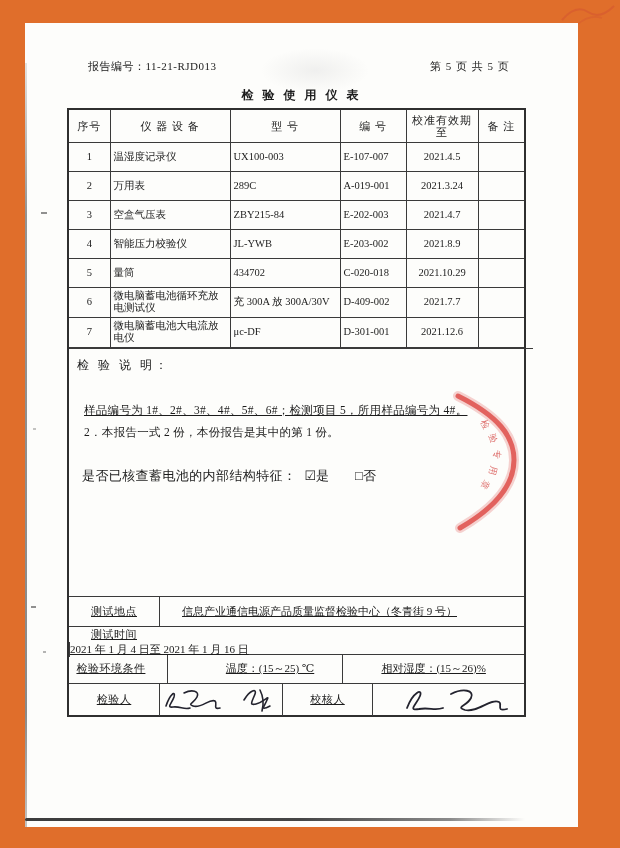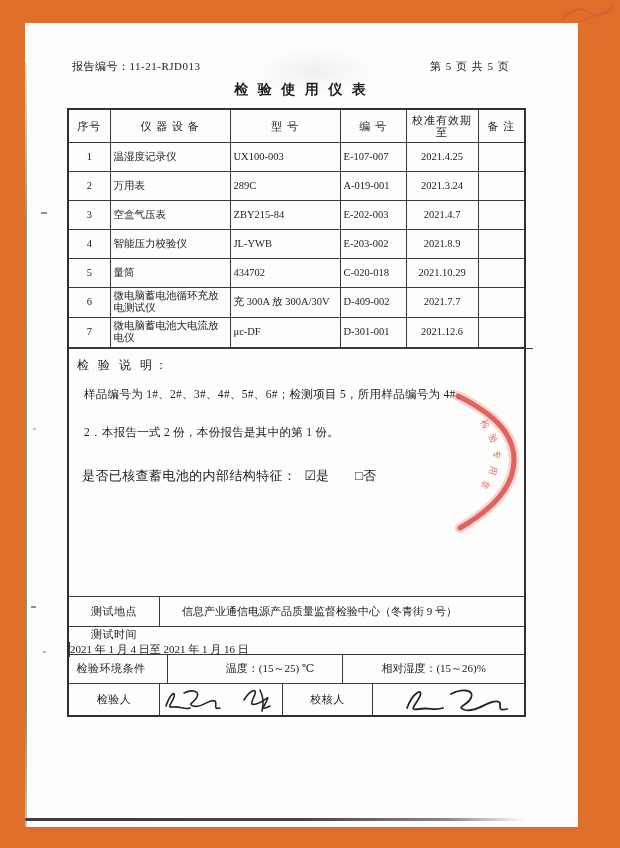--- a/index.html
+++ b/index.html
@@ -25,26 +25,26 @@
     background:linear-gradient(to right, #3c3c3c, #454545 55%, #8a8a8a 85%, rgba(140,140,140,0));
     border-radius:2px;
   }
   .smudge {
     position:absolute; left:235px; top:25px; width:110px; height:45px;
     background:radial-gradient(ellipse at center, rgba(120,120,125,.10), rgba(120,120,125,0) 70%);
   }
   .speck { position:absolute; background:#6b6b6b; opacity:.75; }
 
   .report-line { position:absolute; left:0; top:36px; width:100%; font-size:11px; }
-  .report-no { position:absolute; left:47px; top:0; letter-spacing:.5px; }
+  .report-no { position:absolute; left:63px; top:0; letter-spacing:.5px; }
   .page-info { position:absolute; left:405px; top:0; letter-spacing:1px; }
 
   .doc-title {
-    position:absolute; left:0; top:58px; width:100%;
-    text-align:center; font-size:14px; font-weight:bold; letter-spacing:3px;
+    position:absolute; left:0; top:64px; width:100%;
+    text-align:center; font-size:12px; font-weight:bold; letter-spacing:3px;
   }
 
   
   .doc-table {
     position:absolute; left:42px; top:85px; width:459px; height:609px;
     border:2px solid #2f2f2f; background:transparent;
   }
   table.instruments { border-collapse:collapse; table-layout:fixed; width:455px; }
   table.instruments td {
     border:1px solid #3a3a3a; font-size:10.5px; line-height:12px;
@@ -60,29 +60,29 @@
   table.instruments tr td:first-child { border-left:none; }
   table.instruments tr td:last-child { border-right:none; }
   table.instruments tr:first-child td { border-top:none; }
 
   .notes-cell {
     position:relative; width:464px; height:248px;
     border-top:1px solid #3a3a3a; font-size:11.5px;
   }
   .notes-heading { position:absolute; left:8px; top:8px; letter-spacing:3px; font-size:12px; }
   .notes-l1 { position:absolute; left:15px; top:32px; width:432px; letter-spacing:.3px; }
-  .notes-l2 { position:absolute; left:15px; top:38px; width:432px; letter-spacing:.3px; }
+  .notes-l2 { position:absolute; left:15px; top:54px; width:432px; letter-spacing:.3px;text-decoration:underline; }
   .notes-l3 { position:absolute; left:15px; top:76px; width:432px; letter-spacing:.3px; }
   .battery-check { position:absolute; left:13px; top:118px; width:432px; font-size:13px; }
   .battery-check .q { letter-spacing:.4px; }
   .battery-check .opt-yes { margin-left:8px; }
   .battery-check .opt-no { margin-left:26px; }
 
   .foot-row { display:flex; width:455px; border-top:1px solid #3a3a3a; font-size:11px; align-items:stretch; }
-  .foot-row > div { display:flex; align-items:center; }
+  .foot-row > div { display:flex; align-items:center;text-decoration:underline; }
   .fr-label { width:90px; justify-content:center; letter-spacing:.5px; }
   .fr-val { flex:1; border-left:1px solid #3a3a3a; padding-left:22px; }
   .fr-val.time { padding-left:0; }
   .fr-env { border-left:1px solid #3a3a3a; justify-content:center; }
   .env-temp { width:170px;padding-left:44px; }
   .env-hum { width:195px; }
   .row-location { height:30px; }
   .row-time { height:28px;flex-direction:column; }
   .row-env { height:29px;gap:14px; }
   .row-sign { height:33px; }
@@ -143,21 +143,21 @@
         <td>型  号</td>
         <td>编  号</td>
         <td>校准有效期至</td>
         <td>备 注</td>
       </tr>
       <tr style="height:29px">
         <td class="c-no">1</td>
         <td class="c-device">温湿度记录仪</td>
         <td class="c-model">UX100-003</td>
         <td class="c-serial">E-107-007</td>
-        <td class="c-date">2021.4.25</td>
+        <td class="c-date">2021.4.5</td>
         <td></td>
       </tr>
       <tr style="height:29px">
         <td class="c-no">2</td>
         <td class="c-device">万用表</td>
         <td class="c-model">289C</td>
         <td class="c-serial">A-019-001</td>
         <td class="c-date">2021.3.24</td>
         <td></td>
       </tr>

